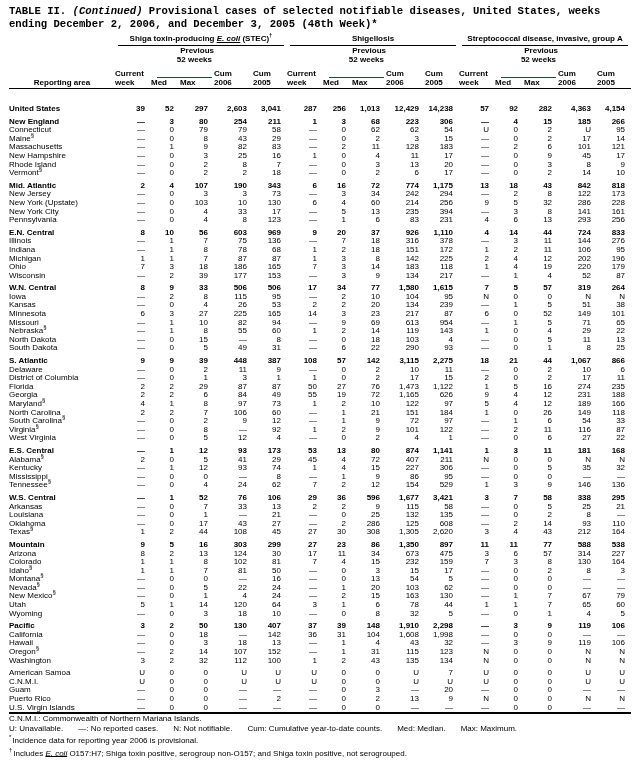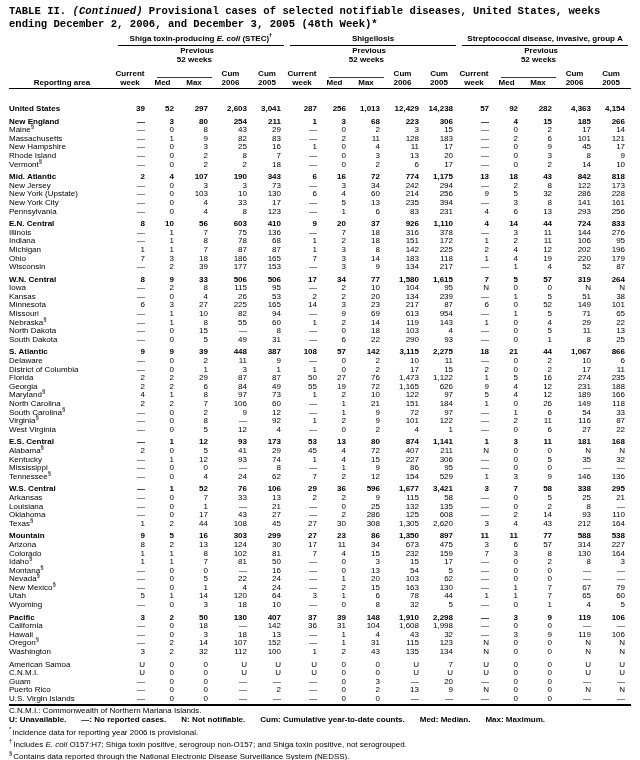--- a/index.html
+++ b/index.html
@@ -15,35 +15,35 @@
   th, td { padding: 0; font-size: 8px; vertical-align: bottom; }
   th { font-weight: bold; }
   col.c-area { width: 106px; }
   col.c-cur  { width: 36px; }
   col.c-med  { width: 29px; }
   col.c-max  { width: 34px; }
   col.c-cum6 { width: 39px; }
   col.c-cum5 { width: 34px; }
   .ghead th { text-align: center; font-size: 8px; line-height: 10px; }
   .ghead .u { border-bottom: 1px solid #000; padding-bottom: 1px; margin: 0 3px; }
-  .subrow th { text-align: center; font-size: 8px; line-height: 9px; padding-right: 6px; }
+  .subrow th { text-align: left; font-size: 8px; line-height: 9px; padding-right: 6px; }
   .subrow th.ctr { text-align: right; padding-right: 0; }
   .subrow .u2 { border-bottom: 1px solid #14532d; padding-bottom: 13px; margin: 0 2px 0 6px; }
   .lasthead th { border-bottom: 1.5px solid #000; padding-bottom: 1px; }
   .lasthead th.areahead { text-align: center; padding-right: 0; }
   tbody td { line-height: 8.6px; height: 8.6px; white-space: nowrap; }
   tbody td.num { text-align: right; padding-right: 6px; }
   tbody td.lbl { text-align: left; }
   tbody tr.bold td { font-weight: bold; }
   tbody tr.sect td { padding-top: 4px; }
   tbody tr:first-child td { padding-top: 16px; }
   sup { font-size: 6px; line-height: 0; vertical-align: super; }
-  .it { font-style: italic; }
+  .it { font-style: italic; text-decoration: underline; }
   .foot { margin-top: 0; font-size: 8px; line-height: 9.6px; }
-  .foot .abbr-item { margin-right: 15px; font-weight: bold; }
+  .foot .abbr-item { margin-right: 15px; }
   .foot .fm { font-size: 6px; vertical-align: super; margin-right: 1px; }
   .footline { white-space: nowrap; }
 </style>
 </head>
 <body>
 
 <div class="page">
 
   <div class="title"><span>TABLE II.</span><span class="cont"> (Continued)</span><span> Provisional cases of selected notifiable diseases, United States, weeks ending December 2, 2006, and December 3, 2005 (48th Week)*</span></div>
 
@@ -165,20 +165,38 @@
           <td class="num">68</td>
           <td class="num">223</td>
           <td class="num">306</td>
           <td class="num">—</td>
           <td class="num">4</td>
           <td class="num">15</td>
           <td class="num">185</td>
           <td class="num">266</td>
         </tr>
         <tr>
+          <td class="lbl">Connecticut</td>
+          <td class="num">—</td>
+          <td class="num">0</td>
+          <td class="num">79</td>
+          <td class="num">79</td>
+          <td class="num">58</td>
+          <td class="num">—</td>
+          <td class="num">0</td>
+          <td class="num">62</td>
+          <td class="num">62</td>
+          <td class="num">54</td>
+          <td class="num">U</td>
+          <td class="num">0</td>
+          <td class="num">2</td>
+          <td class="num">U</td>
+          <td class="num">95</td>
+        </tr>
+        <tr>
           <td class="lbl">Maine<sup>§</sup></td>
           <td class="num">—</td>
           <td class="num">0</td>
           <td class="num">8</td>
           <td class="num">43</td>
           <td class="num">29</td>
           <td class="num">—</td>
           <td class="num">0</td>
           <td class="num">2</td>
           <td class="num">3</td>
@@ -350,21 +368,21 @@
           <td class="num">13</td>
           <td class="num">293</td>
           <td class="num">256</td>
         </tr>
         <tr class="bold sect">
           <td class="lbl">E.N. Central</td>
           <td class="num">8</td>
           <td class="num">10</td>
           <td class="num">56</td>
           <td class="num">603</td>
-          <td class="num">410</td>
+          <td class="num">969</td>
           <td class="num">9</td>
           <td class="num">20</td>
           <td class="num">37</td>
           <td class="num">926</td>
           <td class="num">1,110</td>
           <td class="num">4</td>
           <td class="num">14</td>
           <td class="num">44</td>
           <td class="num">724</td>
           <td class="num">833</td>

